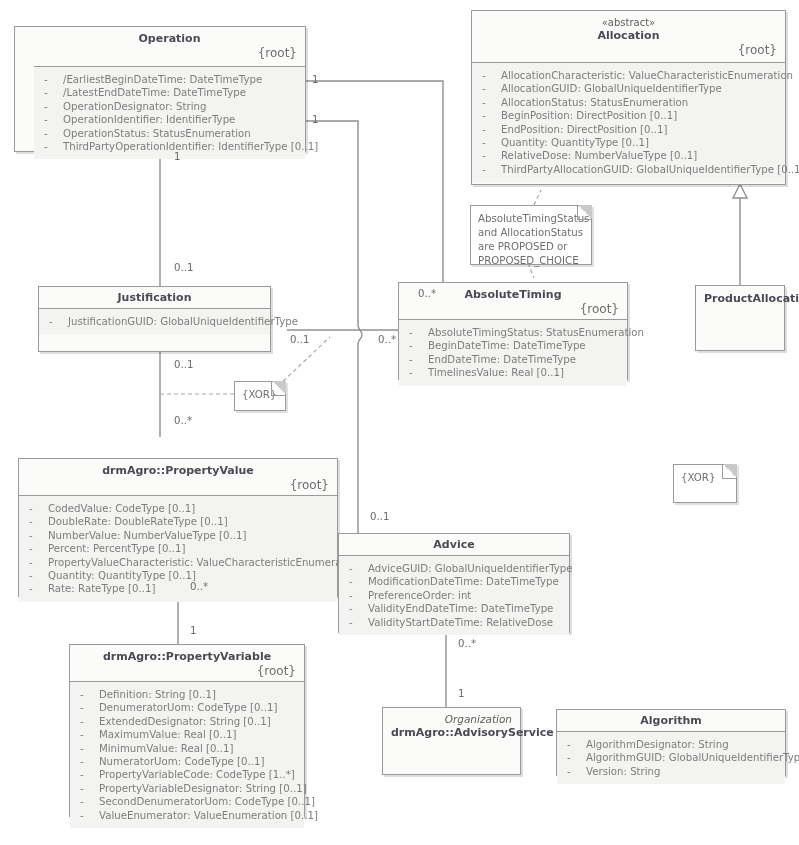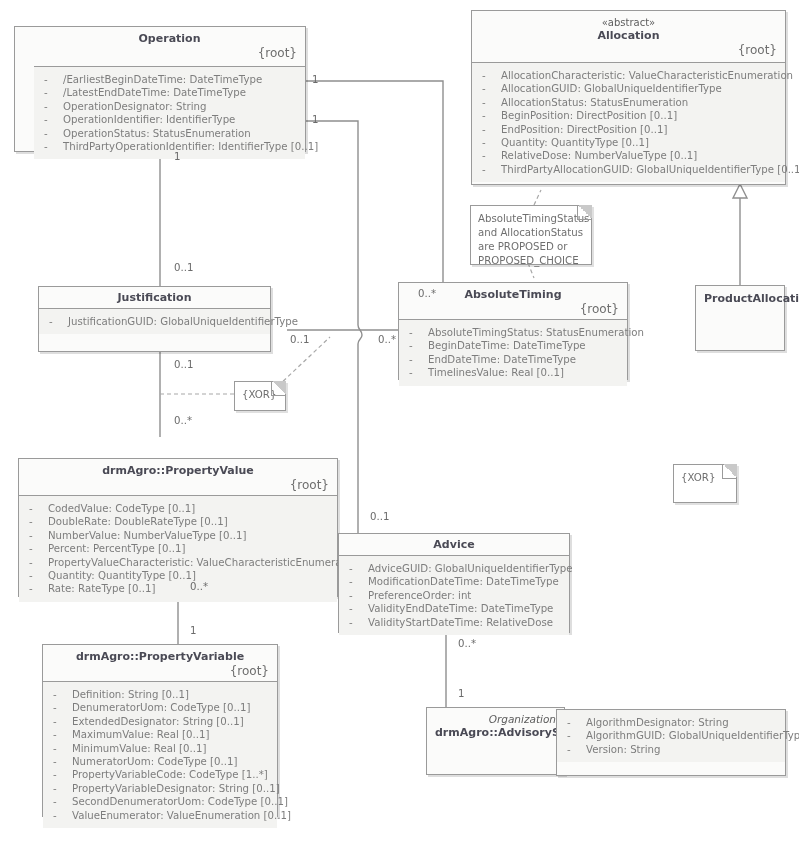--- a/index.html
+++ b/index.html
@@ -228,21 +228,21 @@
           <span class="vis">-</span>
           <span class="txt">Quantity: QuantityType [0..1]</span>
         </div>
       <div class="attr">
           <span class="vis">-</span>
           <span class="txt">Rate: RateType [0..1]</span>
         </div>
     </div>
   </div>
 
-  <div class="cls has-attrs" style="left:42px;top:644px;width:236px;height:173px;">
+  <div class="cls has-attrs" style="left:69px;top:644px;width:236px;height:173px;">
     <div class="hd" style="height:37px;">
       <div class="nm">drmAgro::PropertyVariable</div>
       <div class="root">{root}</div>
     </div>
     <div class="bd">
       <div class="attr">
           <span class="vis">-</span>
           <span class="txt">Definition: String [0..1]</span>
         </div>
       <div class="attr">
@@ -305,28 +305,31 @@
           <span class="vis">-</span>
           <span class="txt">ValidityEndDateTime: DateTimeType</span>
         </div>
       <div class="attr">
           <span class="vis">-</span>
           <span class="txt">ValidityStartDateTime: RelativeDose</span>
         </div>
     </div>
   </div>
 
-  <div class="cls" style="left:382px;top:707px;width:139px;height:68px;margin-left:44px;">
+  <div class="cls" style="left:382px;top:707px;width:139px;height:68px;">
     <div class="hd" style="height:100%;padding-top:5px;">
       <div class="stereo-right">Organization</div>
       <div class="nm-right">drmAgro::AdvisoryService</div>
     </div>
   </div>
 
   <div class="cls has-attrs" style="left:556px;top:709px;width:230px;height:67px;">
+    <div class="hd" style="height:22px;padding-top:4px;">
+      <div class="nm">Algorithm</div>
+    </div>
     <div class="bd">
       <div class="attr">
           <span class="vis">-</span>
           <span class="txt">AlgorithmDesignator: String</span>
         </div>
       <div class="attr">
           <span class="vis">-</span>
           <span class="txt">AlgorithmGUID: GlobalUniqueIdentifierType</span>
         </div>
       <div class="attr">

